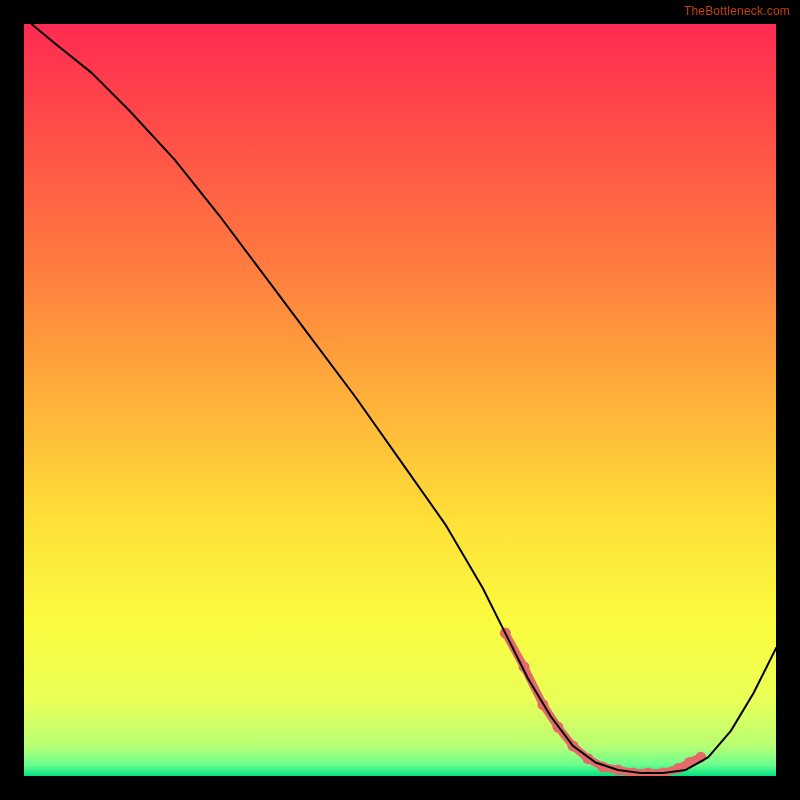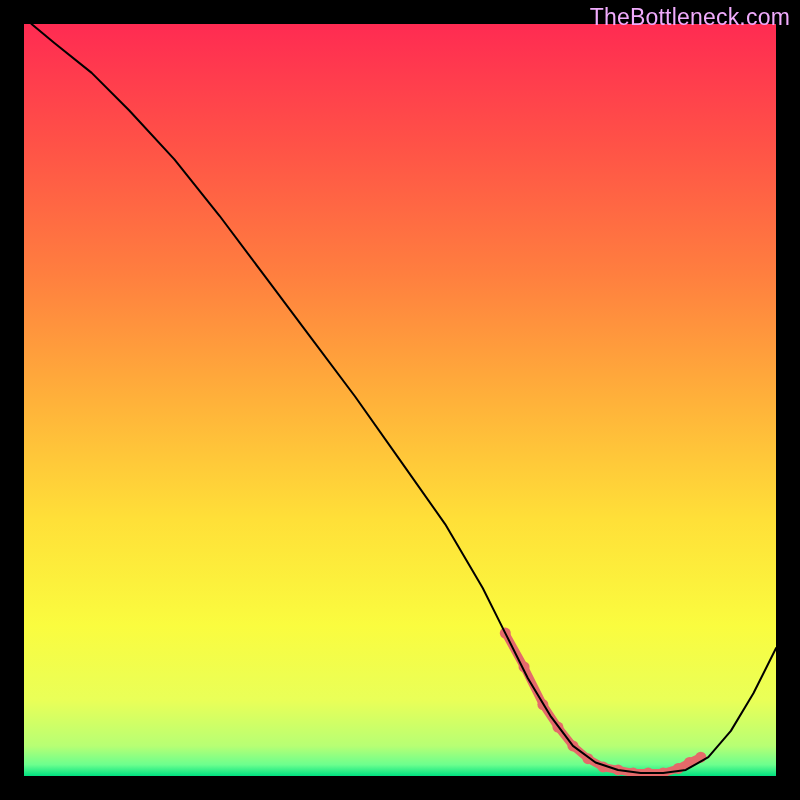--- a/index.html
+++ b/index.html
@@ -20,22 +20,22 @@
     left: 24px;
     top: 24px;
     width: 752px;
     height: 752px;
   }
   .attribution {
     position: absolute;
     top: 4px;
     right: 10px;
     font-family: Arial, Helvetica, sans-serif;
-    font-size: 23px;
-    color: #f0abfc;
+    font-size: 12px;
+    color: #c2410c;
     font-weight: 500;
     letter-spacing: 0.2px;
   }
   svg {
     display: block;
   }
 </style>
 </head>
 <body>
 

